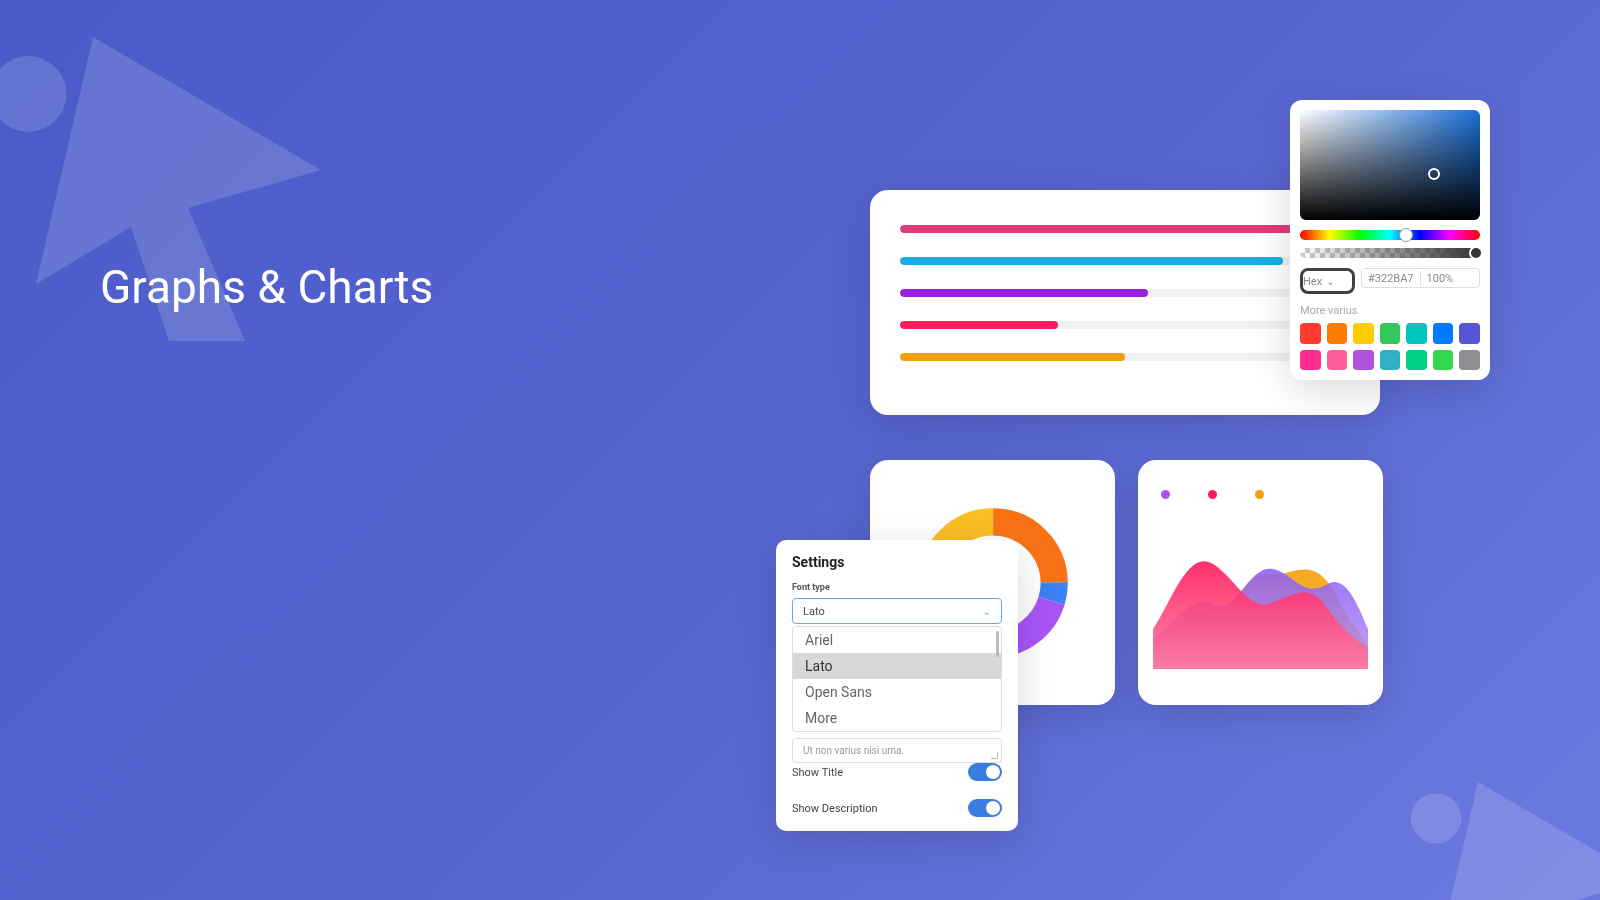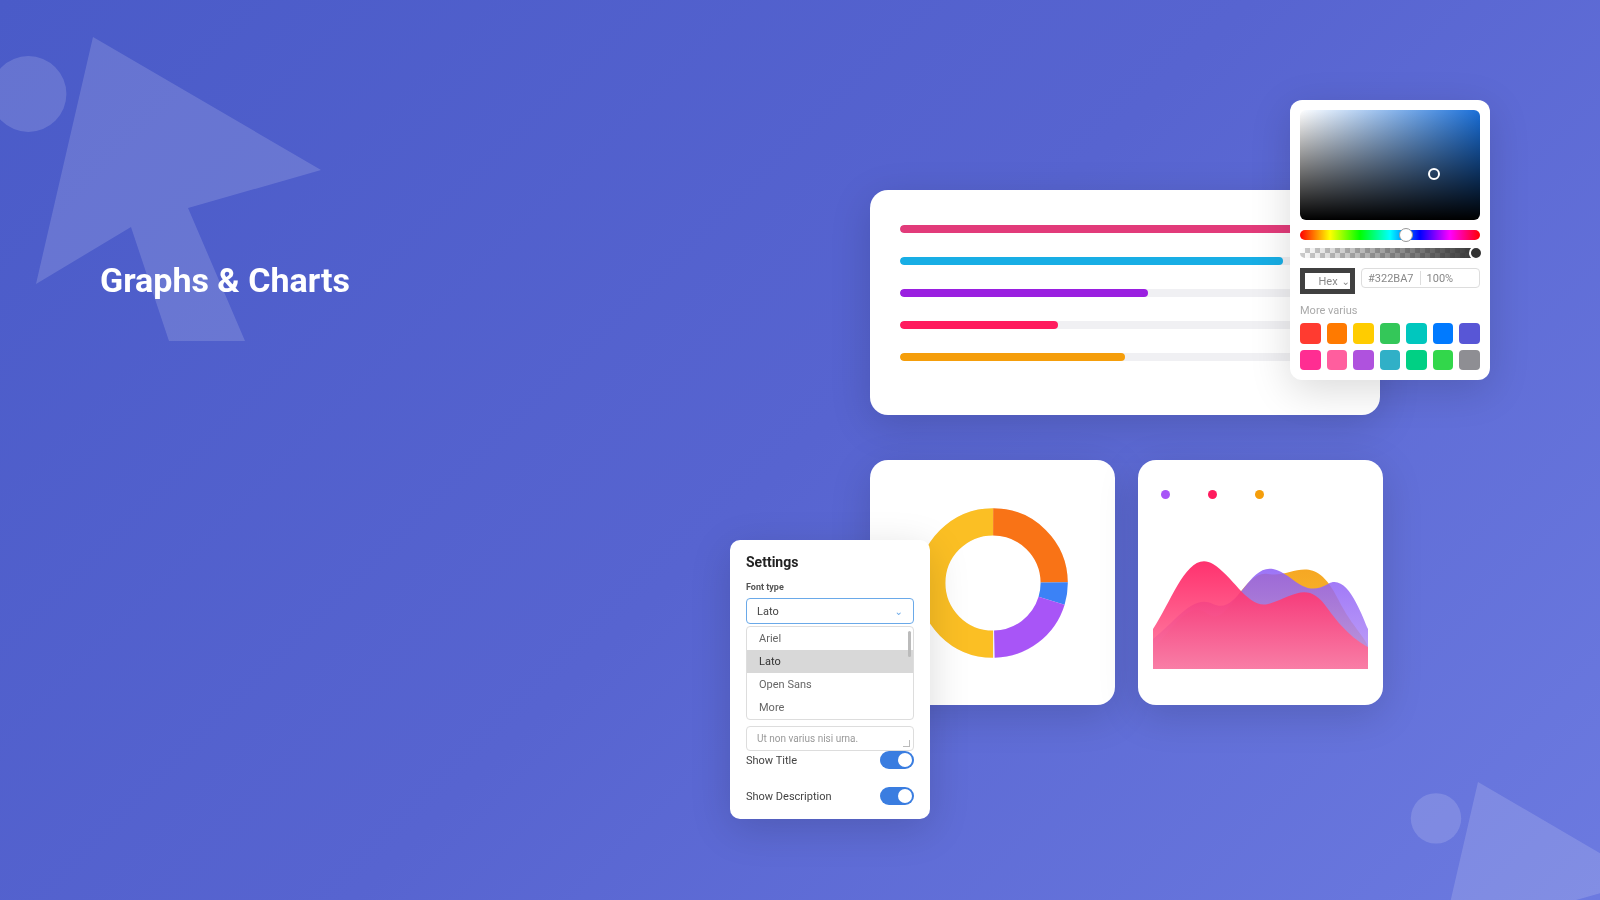--- a/index.html
+++ b/index.html
@@ -30,22 +30,22 @@
   height: 280px;
 }
 
 .hero-text {
   position: absolute;
   left: 100px;
   top: 260px;
   color: #fff;
 }
 .hero-text h1 {
-  font-size: 34px;
-  font-weight: 700;
+  font-size: 46px;
+  font-weight: 400;
   margin-bottom: 40px;
 }
 .hero-text p {
   font-size: 56px;
   font-weight: 500;
   line-height: 1.45;
   max-width: 580px;
 }
 
 
@@ -173,27 +173,27 @@
   border-radius: 50%;
 }
 .picker-row {
   display: flex;
   gap: 6px;
   margin-top: 10px;
 }
 .picker-select {
   flex: 0 0 55px;
   height: 26px;
-  border: 5px solid #404040;
-  border-radius: 0;
+  border: 3px solid #404040;
+  border-radius: 8px;
   font-size: 11px;
   color: #888;
   display: flex;
   align-items: center;
-  justify-content: flex-end;
+  justify-content: flex-start;
   gap: 4px;
 }
 .picker-select::after {
   content: "⌄";
   font-size: 10px;
 }
 .picker-hex {
   flex: 1;
   height: 20px;
   border: 1px solid #ddd;
@@ -221,23 +221,23 @@
   gap: 6px;
   margin-top: 6px;
 }
 .swatch {
   aspect-ratio: 1;
   border-radius: 4px;
 }
 
 
 .settings-panel {
-  left: 730px;
+  left: 776px;
   top: 540px;
-  width: 200px;
+  width: 242px;
   padding: 14px 16px;
   border-radius: 10px;
 }
 .settings-panel h3 {
   font-size: 14px;
   font-weight: 700;
   color: #222;
 }
 .settings-label {
   font-size: 9px;
@@ -263,21 +263,21 @@
 }
 .dropdown {
   margin-top: 2px;
   border: 1px solid #ddd;
   border-radius: 4px;
   overflow: hidden;
   position: relative;
 }
 .dropdown-item {
   padding: 5px 12px;
-  font-size: 11px;
+  font-size: 14px;
   color: #666;
 }
 .dropdown-item.selected {
   background: #d8d8d8;
   color: #333;
 }
 .dropdown .scrollbar {
   position: absolute;
   right: 2px;
   top: 4px;

